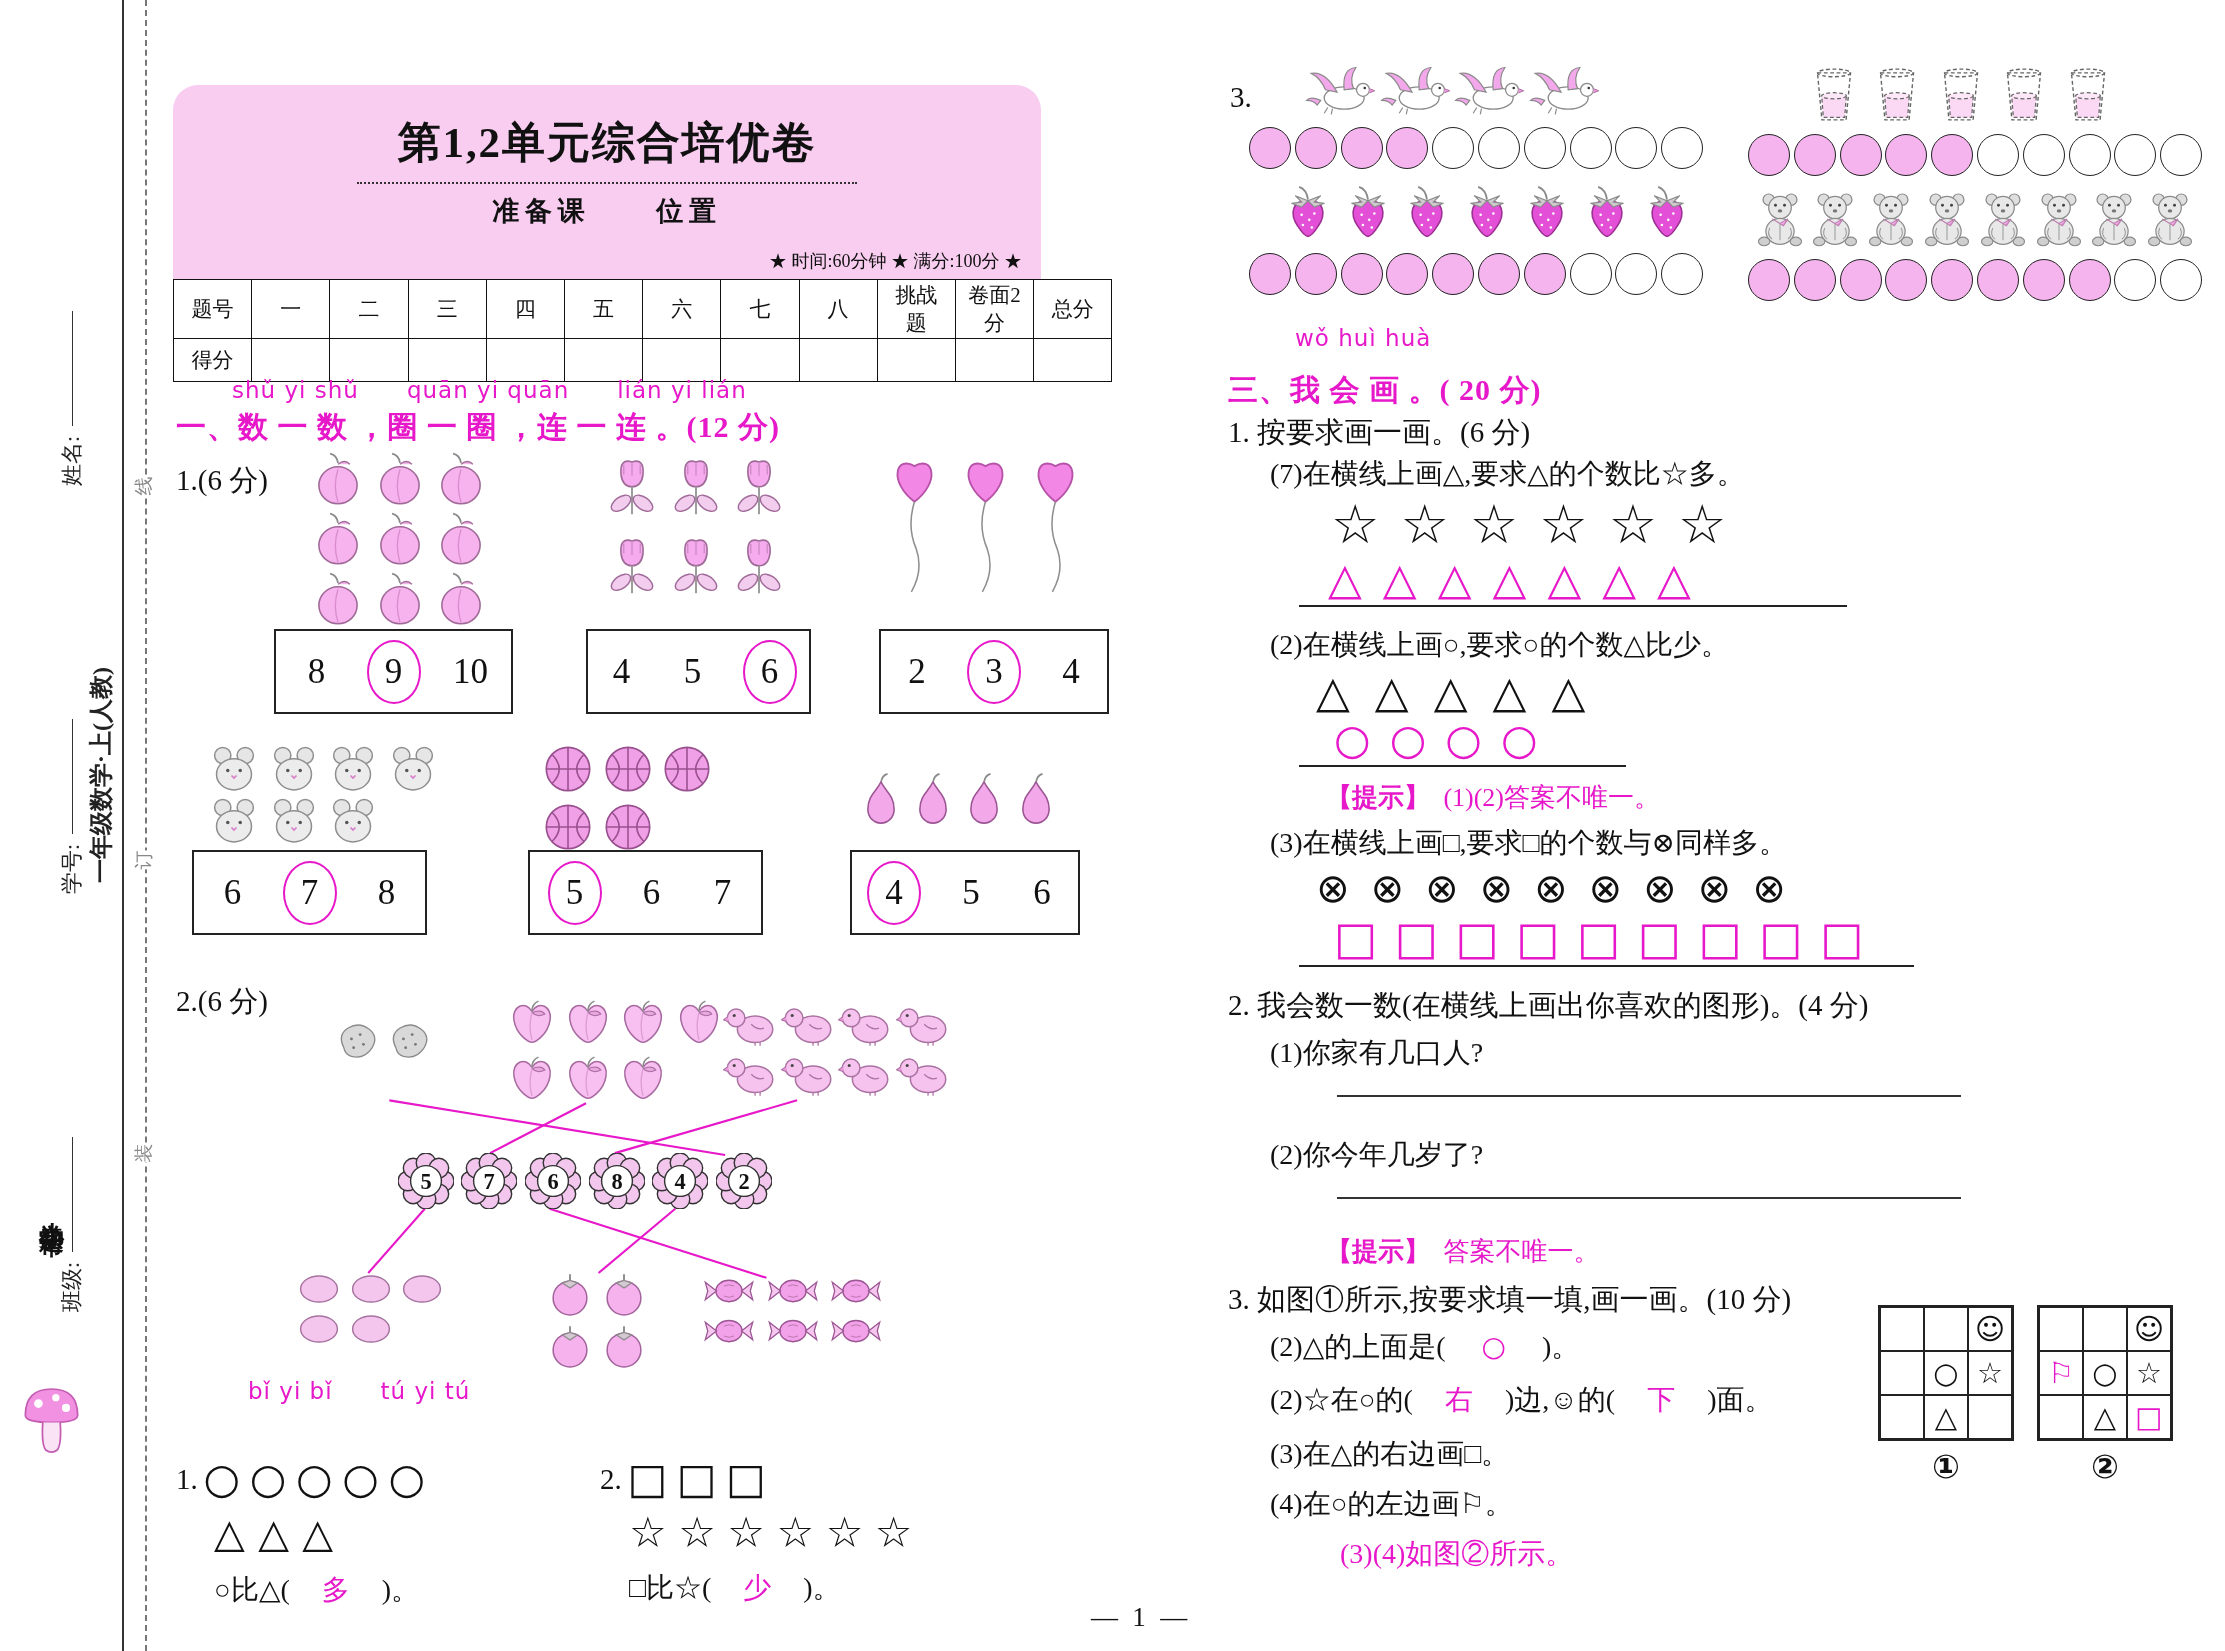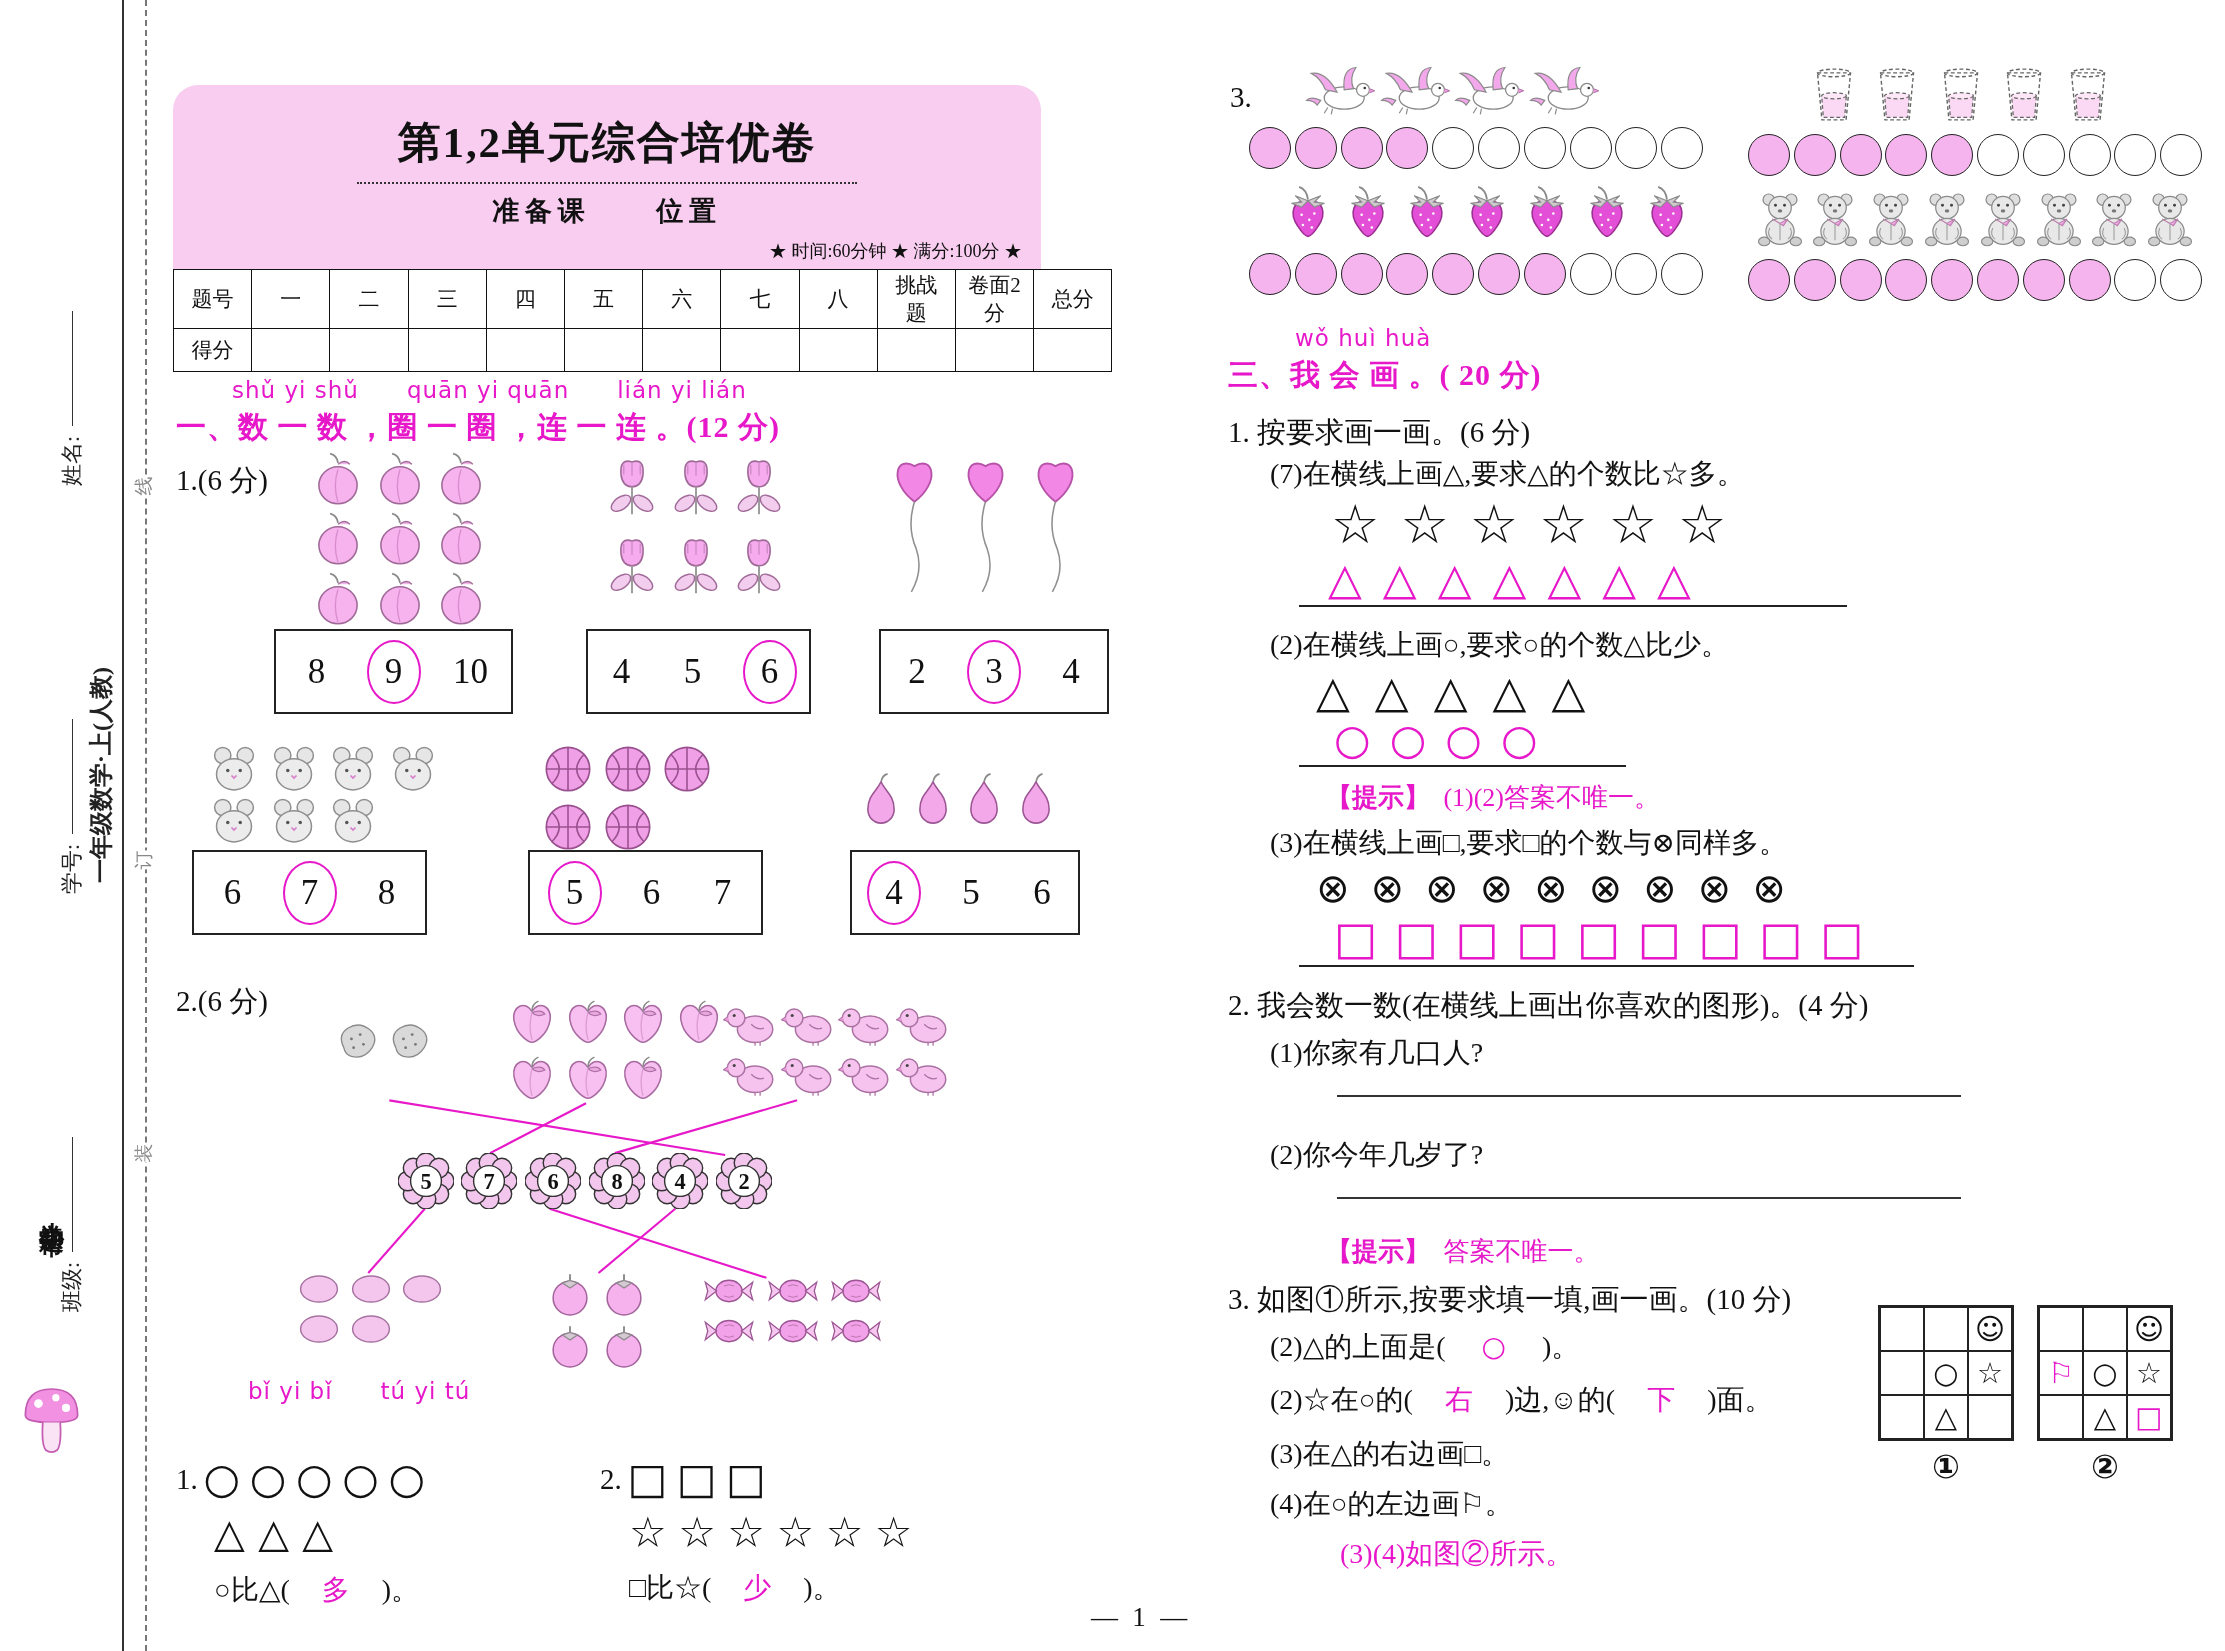--- a/index.html
+++ b/index.html
@@ -13,21 +13,21 @@
   .mfield{position:absolute;display:flex;align-items:center;gap:9.6px;transform:rotate(-90deg);white-space:nowrap;font-size:22px;color:#222;}
   .mfield .fline{width:115px;border-top:1.9px solid #333;height:0;}
   .booklabel{position:absolute;transform:rotate(-90deg);white-space:nowrap;font-size:24px;font-weight:bold;color:#222;}
   .brand{position:absolute;writing-mode:vertical-rl;text-orientation:upright;font-weight:bold;font-size:25px;letter-spacing:3.8px;color:#111;}
   .bindchar{position:absolute;transform:rotate(-90deg);font-size:19px;color:#888;background:#fff;padding:1.9px 0;}
   
   .card{position:absolute;left:173px;top:85px;width:868px;height:276px;background:var(--hdr);border-radius:25px;}
   .examtitle{margin-top:29px;text-align:center;font-size:43px;font-weight:bold;letter-spacing:1.9px;}
   .dotted{width:500px;margin:9.6px auto 0;border-bottom:2.4px dotted #333;height:0;}
   .subtitle{margin-top:9.6px;text-align:center;font-size:27px;font-weight:bold;letter-spacing:5.8px;}
-  .meta{margin-top:10px;text-align:right;padding-right:19px;font-size:18px;}
+  .meta{margin-top:20px;text-align:right;padding-right:19px;font-size:18px;}
   table.score{border-collapse:collapse;margin:5.8px auto 0;background:#fff;}
   table.score td{border:1.7px solid #111;min-width:58px;height:33px;text-align:center;font-size:21px;padding:1px 9.6px;}
   table.score tr:last-child td{height:40px;}
   
   .pinyin{color:var(--accent);font-size:23px;letter-spacing:1px;font-family:"DejaVu Sans",sans-serif;}
   .sectitle{color:var(--accent);font-weight:bold;font-size:30px;letter-spacing:1px;}
   .qlabel{font-size:29px;}
   .txt{font-size:28px;}
   .accent{color:var(--accent);}
   .items{display:flex;flex-wrap:wrap;align-content:flex-start;}
@@ -1191,21 +1191,21 @@
         <span class="dot filled"></span>
         <span class="dot filled"></span>
         <span class="dot filled"></span>
         <span class="dot filled"></span>
         <span class="dot"></span>
         <span class="dot"></span>
       </div>
   </div>
 
   <div class="abs pinyin" style="left:1295px;top:325px;">wǒ huì huà</div>
-  <div class="abs sectitle" style="left:1228px;top:355px;text-align:center;">三、我 会 画 。( 20 分)</div>
+  <div class="abs sectitle" style="left:1228px;top:370px;text-align:center;">三、我 会 画 。( 20 分)</div>
   <div class="abs qlabel" style="left:1228px;top:413px;">1. 按要求画一画。(6 分)</div>
 
   <div class="abs txt" style="left:1270px;top:455px;">(7)在横线上画△,要求△的个数比☆多。</div>
   <div class="abs shapes" style="left:1331px;top:498px;font-size:54px;gap:21px;">
       <span class="glyph">☆</span>
       <span class="glyph">☆</span>
       <span class="glyph">☆</span>
       <span class="glyph">☆</span>
       <span class="glyph">☆</span>
       <span class="glyph">☆</span>

